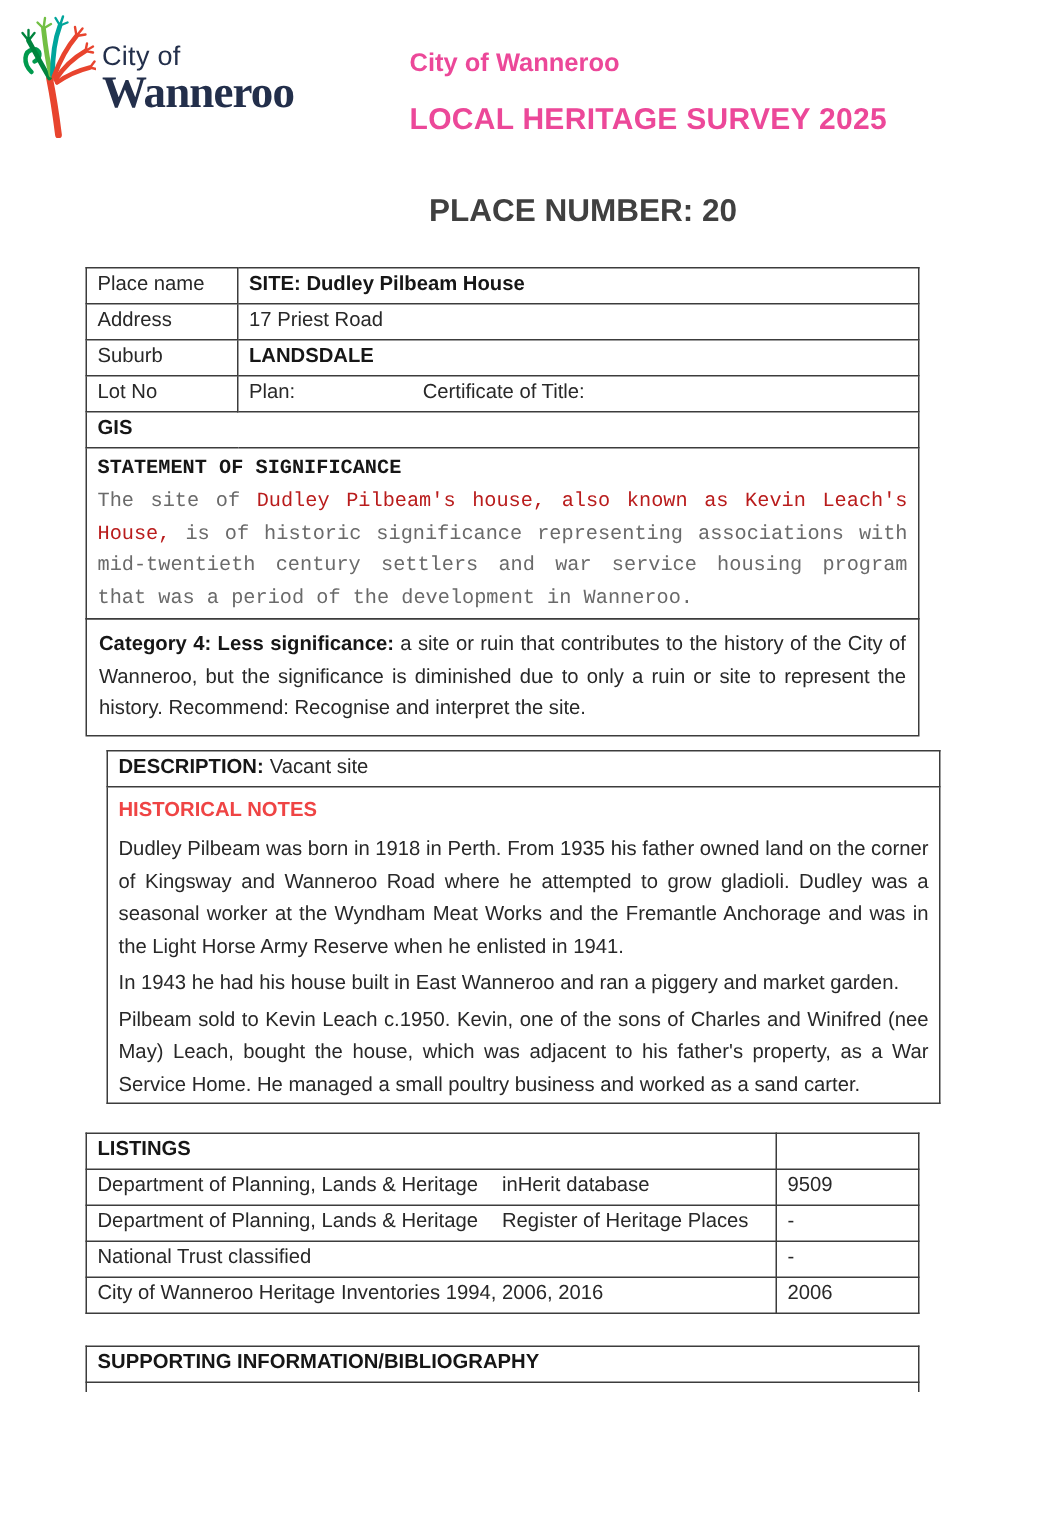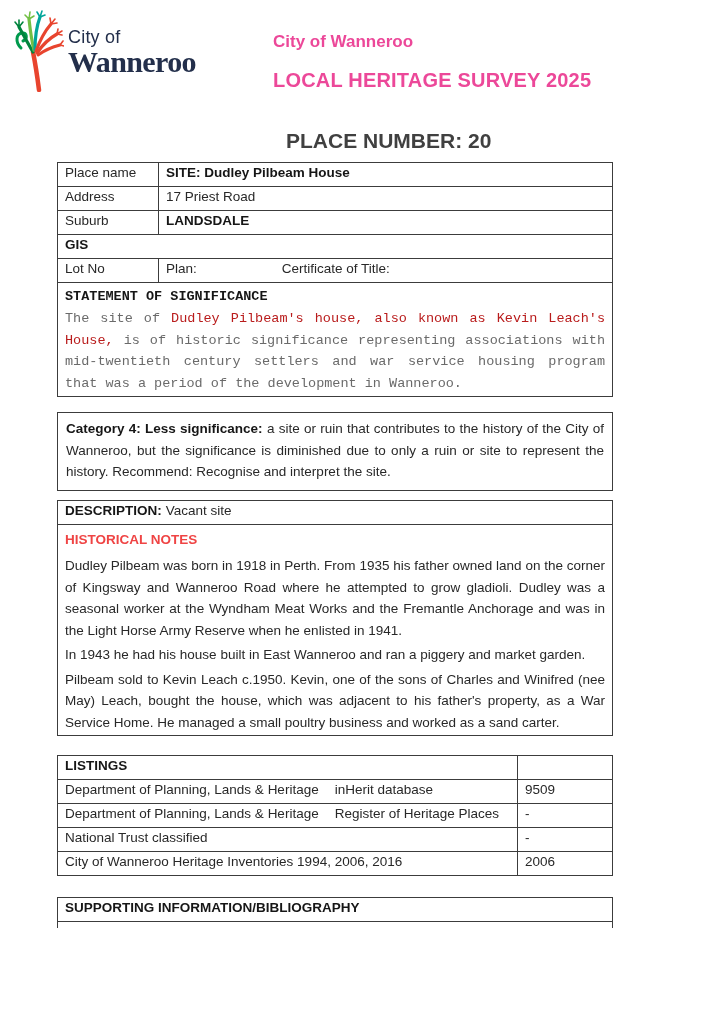--- a/index.html
+++ b/index.html
@@ -21,34 +21,34 @@
   .place-number { position: absolute; left: 286px; top: 129px; color: #404040; font-weight: 700; font-size: 21px; }
 
   
   .doc-table { position: absolute; left: 57px; width: 556px; border-collapse: collapse; table-layout: fixed;
                font-size: 13.5px; color: #282828; }
   .doc-table td { border: 1.5px solid #3c3c3c; padding: 2px 7px; vertical-align: top; height: 24px; }
   .bold { font-weight: 700; color: #161616; }
   .just { text-align: justify; line-height: 21.5px; }
 
   
-  .t-details { top: 162px; }
+  .t-details { top: 178px; }
   .t-details col.c-label { width: 101px; }
   .plan-label { display: inline-block; width: 112px; }
   .sig-cell { padding-bottom: 8px; font-family: Liberation Mono, monospace; }
   .sig-head { font-weight: 700; color: #161616; line-height: 23px; }
   .sig-text { color: #6a6a6a; }
   .sig-emph { color: #b91c1c; }
 
   
   .category-box { position: absolute; left: 57px; top: 412px; width: 556px; border: 1.5px solid #3c3c3c;
                   padding: 5px 8px 7px 8px; font-size: 13.5px; color: #282828; }
 
   
-  .t-desc { top: 500px; }
+  .t-desc { top: 500px; margin-left: 14px; }
   .desc-value { margin-left: 4px; }
   .hist-cell { padding-bottom: 8px; }
   .hist-head { font-weight: 700; color: #ef4444; line-height: 24px; margin-top: 1px; }
   .hist-para { margin-top: 3px; }
 
   
   .t-listings { top: 755px; }
   .t-listings col.c-org { width: 460px; }
   .reg { margin-left: 16px; }
 
@@ -107,28 +107,28 @@
     </tr>
     <tr>
       <td>Address</td>
       <td>17 Priest Road</td>
     </tr>
     <tr>
       <td>Suburb</td>
       <td class="bold">LANDSDALE</td>
     </tr>
     <tr>
-      <td class="bold" colspan="2">GIS</td>
-    </tr>
-    <tr>
       <td>Lot No</td>
       <td>
         <span class="plan-label">Plan:</span>
         <span>Certificate of Title:</span>
       </td>
+    </tr>
+    <tr>
+      <td class="bold" colspan="2">GIS</td>
     </tr>
     <tr>
       <td colspan="2" class="sig-cell">
         <div class="sig-head">STATEMENT OF SIGNIFICANCE</div>
         <div class="just sig-text"><span>The site of </span><span class="sig-emph">Dudley Pilbeam's house, also known as Kevin Leach's House,</span><span> is of historic significance representing associations with mid-twentieth century settlers and war service housing program that was a period of the development in Wanneroo.</span></div>
       </td>
     </tr>
   </tbody>
     </table>
 

